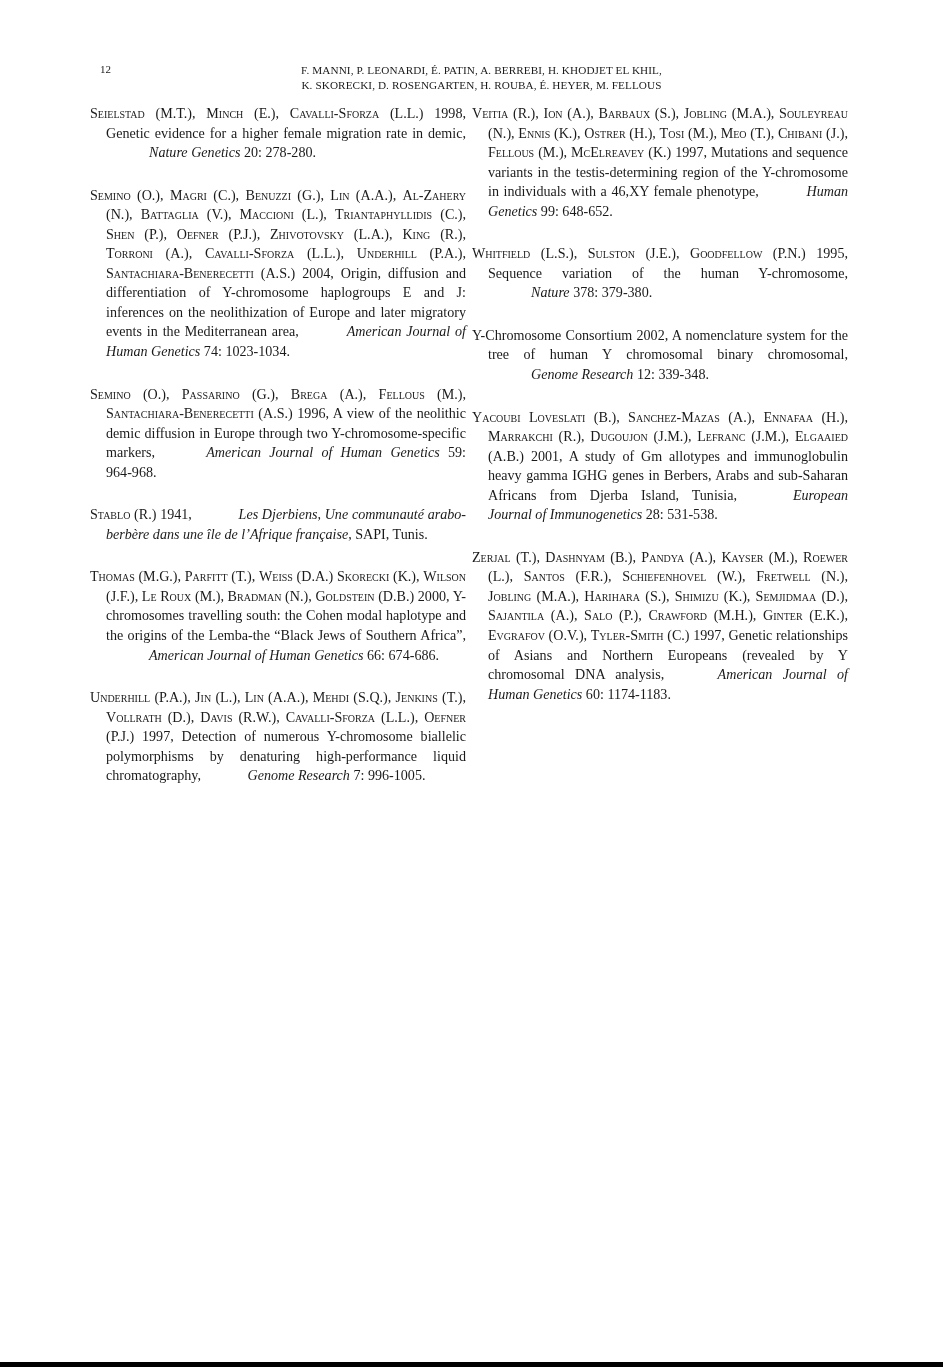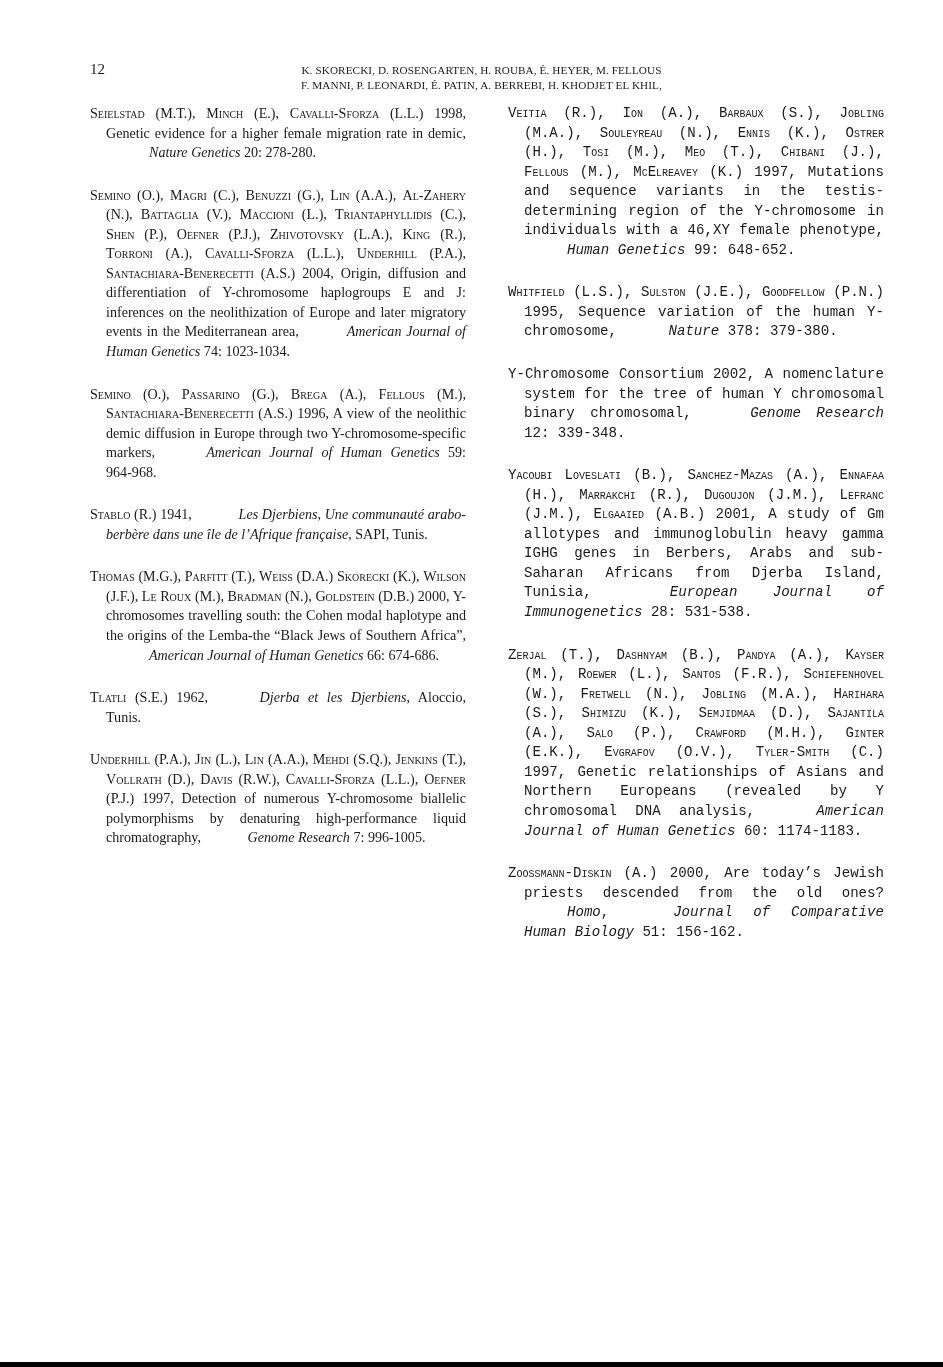--- a/index.html
+++ b/index.html
@@ -2,69 +2,67 @@
 <html><head>
 <meta charset="utf-8">
 <style>
   html, body { margin: 0; padding: 0; background: #ffffff; }
   body {
     width: 943px; height: 1367px; position: relative; overflow: hidden;
     font-family: "Liberation Serif", "DejaVu Serif", serif;
     color: #1a1a1a;
   }
   .page-number {
-    position: absolute; left: 90px; top: 61px;
-    font-size: 15px; line-height: 16px;
+    position: absolute; left: 100px; top: 61px;
+    font-size: 11px; line-height: 16px;
   }
   .running-head {
     position: absolute; left: 200px; width: 563px; top: 63px;
     text-align: center; font-size: 11.2px; line-height: 14.5px;
     letter-spacing: 0.1px;
   }
   .running-head div { white-space: nowrap; }
   .column {
     position: absolute; top: 104px; width: 376px;
   }
   .col-left { left: 90px; }
-  .col-right { left: 508px; font-family: Liberation Mono, monospace; }
+  .col-right { left: 472px; }
   .ref {
     font-size: 14.1px; line-height: 19.55px;
     text-align: justify;
     padding-left: 16px; text-indent: -16px;
     margin: 0 0 23px 0;
     hyphens: manual;
   }
   .sc { font-variant: small-caps; }
   .it { font-style: italic; margin-left: 43px; }
   .bottom-bar {
     position: absolute; left: 0; right: 0; top: 1362px; height: 5px;
     background: #000000;
   }
 </style>
 </head>
 <body>
 
 <div class="page-number">12</div>
 
 <div class="running-head">
+  <div>F. MANNI, P. LEONARDI, É. PATIN, A. BERREBI, H. KHODJET EL KHIL,</div>
   <div>K. SKORECKI, D. ROSENGARTEN, H. ROUBA, É. HEYER, M. FELLOUS</div>
-  <div>F. MANNI, P. LEONARDI, É. PATIN, A. BERREBI, H. KHODJET EL KHIL,</div>
 </div>
 
 <div class="column col-left">
     <p class="ref"><span class="sc">Seielstad</span><span> (M.T.), </span><span class="sc">Minch</span><span> (E.), </span><span class="sc">Cavalli-Sforza</span><span> (L.L.) 1998, Genetic evidence for a higher female migration rate in demic, </span><span class="it">Nature Genetics</span><span> 20: 278-280.</span></p>
     <p class="ref"><span class="sc">Semino</span><span> (O.), </span><span class="sc">Magri</span><span> (C.), </span><span class="sc">Benuzzi</span><span> (G.), </span><span class="sc">Lin</span><span> (A.A.), </span><span class="sc">Al-Zahery</span><span> (N.), </span><span class="sc">Battaglia</span><span> (V.), </span><span class="sc">Maccioni</span><span> (L.), </span><span class="sc">Triantaphyllidis</span><span> (C.), </span><span class="sc">Shen</span><span> (P.), </span><span class="sc">Oefner</span><span> (P.J.), </span><span class="sc">Zhivotovsky</span><span> (L.A.), </span><span class="sc">King</span><span> (R.), </span><span class="sc">Torroni</span><span> (A.), </span><span class="sc">Cavalli-Sforza</span><span> (L.L.), </span><span class="sc">Underhill</span><span> (P.A.), </span><span class="sc">Santachiara-Benerecetti</span><span> (A.S.) 2004, Origin, diffusion and differentiation of Y-chromosome haplogroups E and J: inferences on the neolithization of Europe and later migratory events in the Mediterranean area, </span><span class="it">American Journal of Human Genetics</span><span> 74: 1023-1034.</span></p>
     <p class="ref"><span class="sc">Semino</span><span> (O.), </span><span class="sc">Passarino</span><span> (G.), </span><span class="sc">Brega</span><span> (A.), </span><span class="sc">Fellous</span><span> (M.), </span><span class="sc">Santachiara-Benerecetti</span><span> (A.S.) 1996, A view of the neolithic demic diffusion in Europe through two Y-chromosome-specific markers, </span><span class="it">American Journal of Human Genetics</span><span> 59: 964-968.</span></p>
     <p class="ref"><span class="sc">Stablo</span><span> (R.) 1941, </span><span class="it">Les Djerbiens, Une communauté arabo-berbère dans une île de l’Afrique française</span><span>, SAPI, Tunis.</span></p>
     <p class="ref"><span class="sc">Thomas</span><span> (M.G.), </span><span class="sc">Parfitt</span><span> (T.), </span><span class="sc">Weiss</span><span> (D.A.) </span><span class="sc">Skorecki</span><span> (K.), </span><span class="sc">Wilson</span><span> (J.F.), </span><span class="sc">Le Roux</span><span> (M.), </span><span class="sc">Bradman</span><span> (N.), </span><span class="sc">Goldstein</span><span> (D.B.) 2000, Y-chromosomes travelling south: the Cohen modal haplotype and the origins of the Lemba-the “Black Jews of Southern Africa”, </span><span class="it">American Journal of Human Genetics</span><span> 66: 674-686.</span></p>
-    <p class="ref"><span class="sc">Tlatli</span><span> (S.E.) 1962, </span><span class="it">Djerba et les Djerbiens</span><span>, Aloccio, Tunis.</span></p>
     <p class="ref"><span class="sc">Underhill</span><span> (P.A.), </span><span class="sc">Jin</span><span> (L.), </span><span class="sc">Lin</span><span> (A.A.), </span><span class="sc">Mehdi</span><span> (S.Q.), </span><span class="sc">Jenkins</span><span> (T.), </span><span class="sc">Vollrath</span><span> (D.), </span><span class="sc">Davis</span><span> (R.W.), </span><span class="sc">Cavalli-Sforza</span><span> (L.L.), </span><span class="sc">Oefner</span><span> (P.J.) 1997, Detection of numerous Y-chromosome biallelic polymorphisms by denaturing high-performance liquid chromatography, </span><span class="it">Genome Research</span><span> 7: 996-1005.</span></p>
   </div>
 <div class="column col-right">
     <p class="ref"><span class="sc">Veitia</span><span> (R.), </span><span class="sc">Ion</span><span> (A.), </span><span class="sc">Barbaux</span><span> (S.), </span><span class="sc">Jobling</span><span> (M.A.), </span><span class="sc">Souleyreau</span><span> (N.), </span><span class="sc">Ennis</span><span> (K.), </span><span class="sc">Ostrer</span><span> (H.), </span><span class="sc">Tosi</span><span> (M.), </span><span class="sc">Meo</span><span> (T.), </span><span class="sc">Chibani</span><span> (J.), </span><span class="sc">Fellous</span><span> (M.), </span><span class="sc">McElreavey</span><span> (K.) 1997, Mutations and sequence variants in the testis-determining region of the Y-chromosome in individuals with a 46,XY female phenotype, </span><span class="it">Human Genetics</span><span> 99: 648-652.</span></p>
     <p class="ref"><span class="sc">Whitfield</span><span> (L.S.), </span><span class="sc">Sulston</span><span> (J.E.), </span><span class="sc">Goodfellow</span><span> (P.N.) 1995, Sequence variation of the human Y-chromosome, </span><span class="it">Nature</span><span> 378: 379-380.</span></p>
     <p class="ref"><span>Y-Chromosome Consortium 2002, A nomenclature system for the tree of human Y chromosomal binary chromosomal, </span><span class="it">Genome Research</span><span> 12: 339-348.</span></p>
     <p class="ref"><span class="sc">Yacoubi Loveslati</span><span> (B.), </span><span class="sc">Sanchez-Mazas</span><span> (A.), </span><span class="sc">Ennafaa</span><span> (H.), </span><span class="sc">Marrakchi</span><span> (R.), </span><span class="sc">Dugoujon</span><span> (J.M.), </span><span class="sc">Lefranc</span><span> (J.M.), </span><span class="sc">Elgaaied</span><span> (A.B.) 2001, A study of Gm allotypes and immunoglobulin heavy gamma IGHG genes in Berbers, Arabs and sub-Saharan Africans from Djerba Island, Tunisia, </span><span class="it">European Journal of Immunogenetics</span><span> 28: 531-538.</span></p>
     <p class="ref"><span class="sc">Zerjal</span><span> (T.), </span><span class="sc">Dashnyam</span><span> (B.), </span><span class="sc">Pandya</span><span> (A.), </span><span class="sc">Kayser</span><span> (M.), </span><span class="sc">Roewer</span><span> (L.), </span><span class="sc">Santos</span><span> (F.R.), </span><span class="sc">Schiefenhovel</span><span> (W.), </span><span class="sc">Fretwell</span><span> (N.), </span><span class="sc">Jobling</span><span> (M.A.), </span><span class="sc">Harihara</span><span> (S.), </span><span class="sc">Shimizu</span><span> (K.), </span><span class="sc">Semjidmaa</span><span> (D.), </span><span class="sc">Sajantila</span><span> (A.), </span><span class="sc">Salo</span><span> (P.), </span><span class="sc">Crawford</span><span> (M.H.), </span><span class="sc">Ginter</span><span> (E.K.), </span><span class="sc">Evgrafov</span><span> (O.V.), </span><span class="sc">Tyler-Smith</span><span> (C.) 1997, Genetic relationships of Asians and Northern Europeans (revealed by Y chromosomal DNA analysis, </span><span class="it">American Journal of Human Genetics</span><span> 60: 1174-1183.</span></p>
-    <p class="ref"><span class="sc">Zoossmann-Diskin</span><span> (A.) 2000, Are today’s Jewish priests descended from the old ones? </span><span class="it">Homo</span><span>, </span><span class="it">Journal of Comparative Human Biology</span><span> 51: 156-162.</span></p>
   </div>
 
 <div class="bottom-bar"></div>
 
 </body></html>

